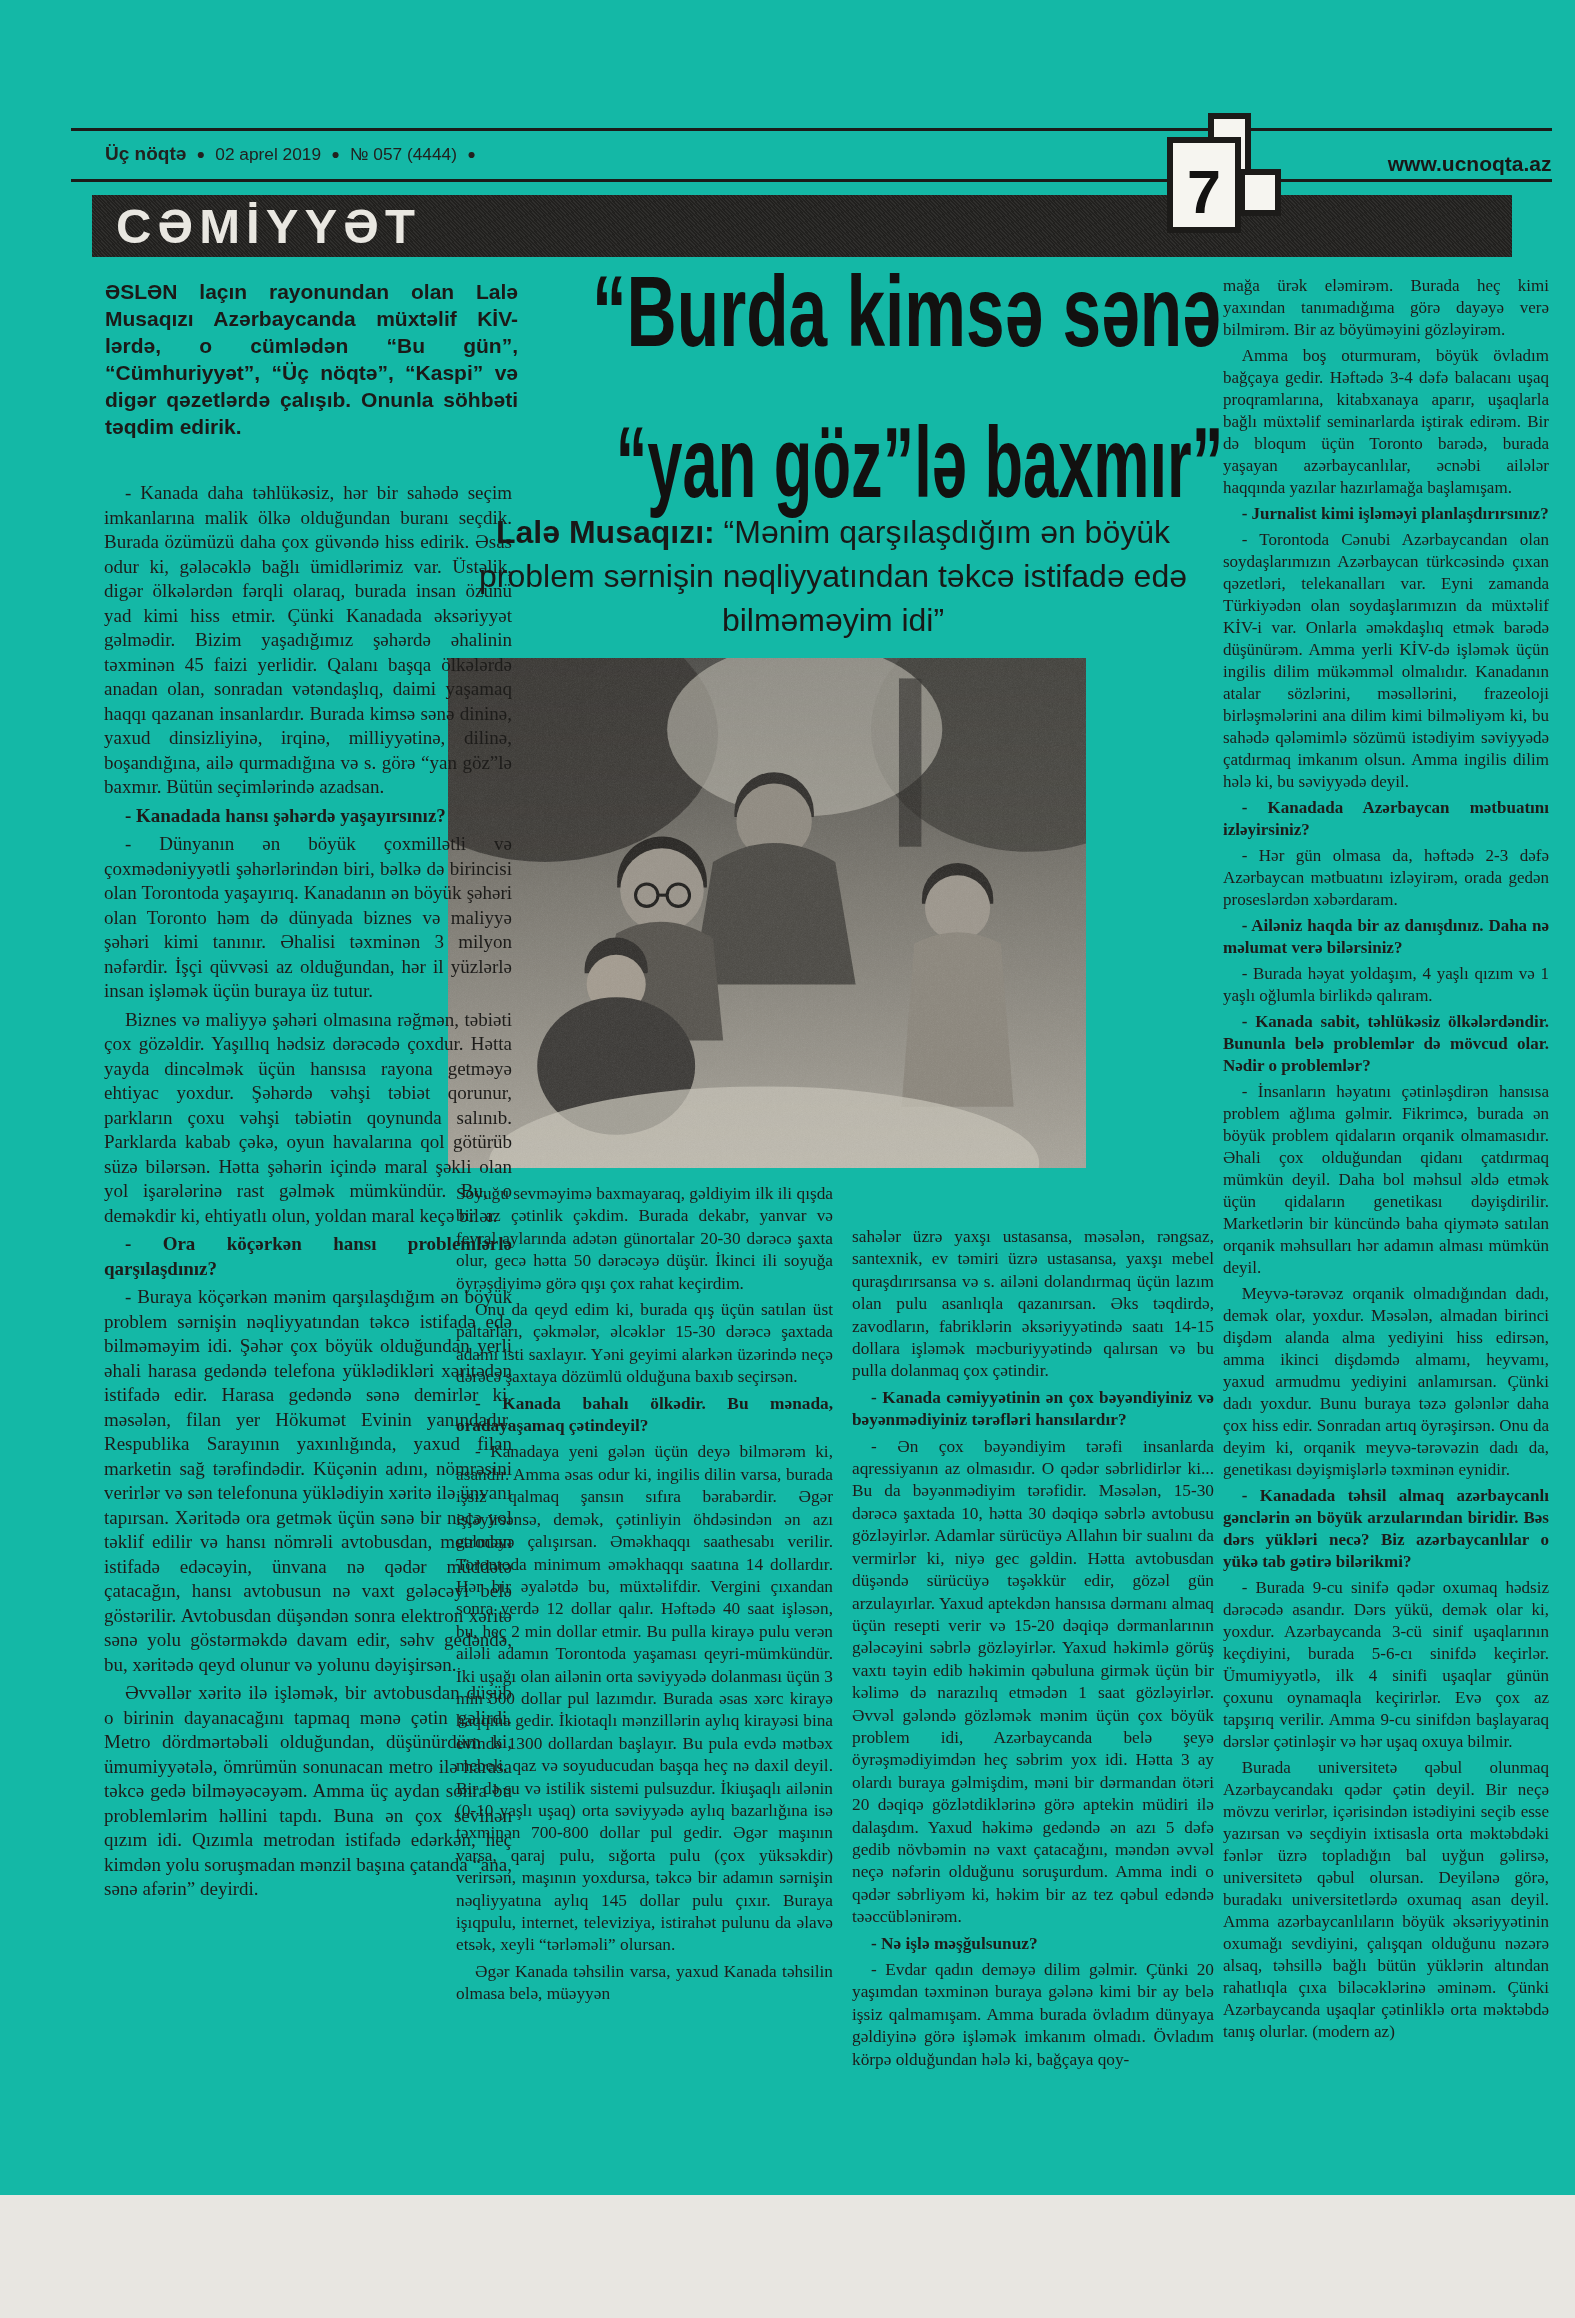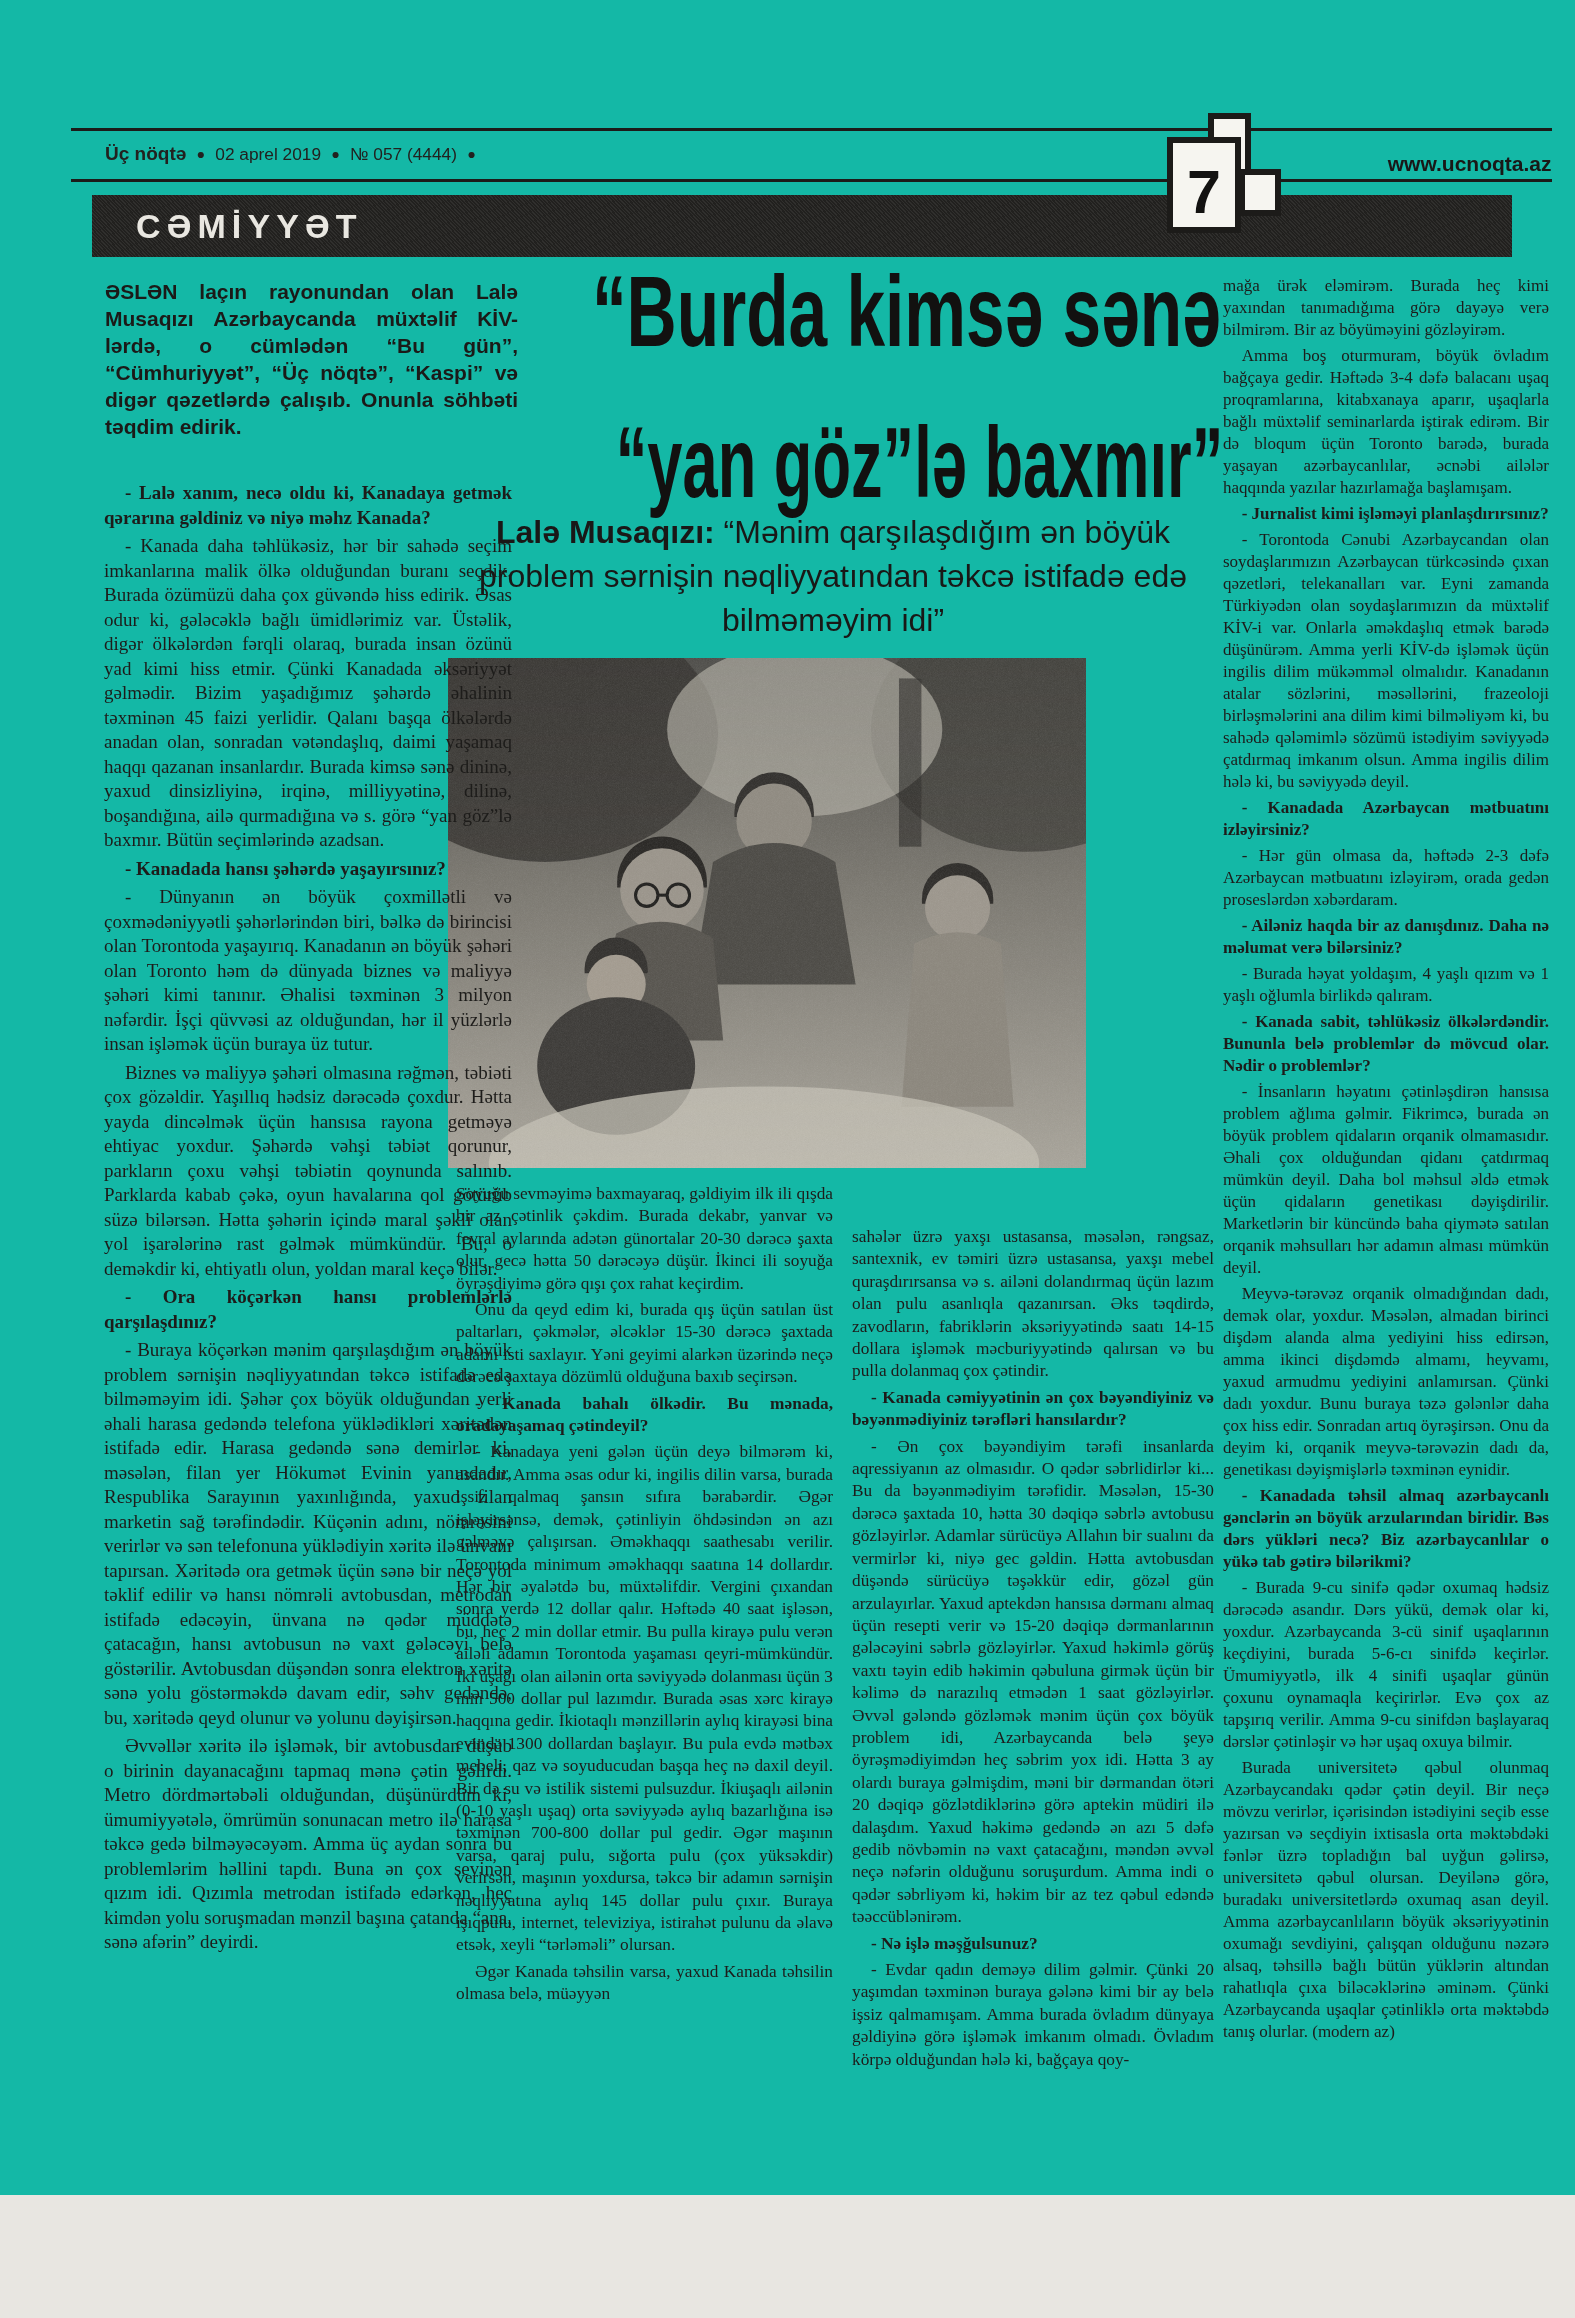--- a/index.html
+++ b/index.html
@@ -16,21 +16,21 @@
   .masthead { position:absolute; left:105px; top:143px; display:flex; gap:10.2px; align-items:baseline;
     font-family:"Liberation Sans","DejaVu Sans",sans-serif; font-size:17.3px; color:#22211f; }
   .masthead .ed { font-weight:bold; font-size:19px; }
   .masthead .b { font-size:14.3px; transform:translateY(-1.5px); }
   .website { position:absolute; right:24.5px; top:152px; font-family:"Liberation Sans","DejaVu Sans",sans-serif;
     font-weight:bold; font-size:21px; color:#191817; }
 
   .banner { position:absolute; left:92px; top:195px; width:1420px; height:62px; background:#232220;
     background-image:repeating-linear-gradient(47deg, rgba(255,255,255,0.06) 0 1px, rgba(0,0,0,0.05) 1px 2.5px); }
   .banner span { color:#e9e7e1; font-family:"Liberation Sans","DejaVu Sans",sans-serif; font-weight:bold;
-    font-size:34px; letter-spacing:6.1px; line-height:62px; padding-left:44px; display:block; }
+    font-size:49px; letter-spacing:6.1px; line-height:62px; padding-left:24px; display:block; }
 
   .logo { position:absolute; left:1167px; top:113px; width:122px; height:125px; z-index:5; }
   .logo .r { position:absolute; border:6.6px solid #1c1b19; background:#f6f5f0; box-sizing:border-box; }
   .logo .rB { left:41px; top:0; width:43px; height:76px; z-index:1; }
   .logo .rC { left:72px; top:56px; width:42px; height:47px; z-index:3; }
   .logo .rA { left:0; top:23.5px; width:74px; height:96px; z-index:2;
     display:flex; align-items:flex-end; justify-content:center; }
   .logo .rA span { font-family:"Liberation Sans","DejaVu Sans",sans-serif; font-weight:bold; font-size:61px;
     line-height:1; margin-bottom:3.1px; color:#131211; }
 
@@ -135,21 +135,20 @@
       <ellipse cx="330" cy="800" rx="155" ry="135" fill="#3a3835"></ellipse>
       <path d="M930,472 a70,70 0 0 1 140,0 l0,10 -140,0 z" fill="#2b2926"></path>
       <circle cx="1000" cy="490" r="64" fill="#9c968c"></circle>
       <path d="M915,560 q85,-45 170,0 l25,320 -220,0 z" fill="#8b867c"></path>
       <ellipse cx="620" cy="990" rx="540" ry="150" fill="#c6c2b6" opacity="0.75"></ellipse>
       <rect width="1252" height="1000" filter="url(#nz)" opacity="0.5"></rect>
     </svg>
   </div>
 
   <div class="col col1">
-    <p class="q">- Lalə xanım, necə oldu ki, Kanadaya getmək qərarına gəldiniz və niyə məhz Kanada?</p>
     <p>- Kanada daha təhlükəsiz, hər bir sahədə seçim imkanlarına malik ölkə olduğundan buranı seçdik. Burada özümüzü daha çox güvəndə hiss edirik. Əsas odur ki, gələcəklə bağlı ümidlərimiz var. Üstəlik, digər ölkələrdən fərqli olaraq, burada insan özünü yad kimi hiss etmir. Çünki Kanadada əksəriyyət gəlmədir. Bizim yaşadığımız şəhərdə əhalinin təxminən 45 faizi yerlidir. Qalanı başqa ölkələrdə anadan olan, sonradan vətəndaşlıq, daimi yaşamaq haqqı qazanan insanlardır. Burada kimsə sənə dininə, yaxud dinsizliyinə, irqinə, milliyyətinə, dilinə, boşandığına, ailə qurmadığına və s. görə “yan göz”lə baxmır. Bütün seçimlərində azadsan.</p>
     <p class="q">- Kanadada hansı şəhərdə yaşayırsınız?</p>
     <p>- Dünyanın ən böyük çoxmillətli və çoxmədəniyyətli şəhərlərindən biri, bəlkə də birincisi olan Torontoda yaşayırıq. Kanadanın ən böyük şəhəri olan Toronto həm də dünyada biznes və maliyyə şəhəri kimi tanınır. Əhalisi təxminən 3 milyon nəfərdir. İşçi qüvvəsi az olduğundan, hər il yüzlərlə insan işləmək üçün buraya üz tutur.</p>
     <p>Biznes və maliyyə şəhəri olmasına rəğmən, təbiəti çox gözəldir. Yaşıllıq hədsiz dərəcədə çoxdur. Hətta yayda dincəlmək üçün hansısa rayona getməyə ehtiyac yoxdur. Şəhərdə vəhşi təbiət qorunur, parkların çoxu vəhşi təbiətin qoynunda salınıb. Parklarda kabab çəkə, oyun havalarına qol götürüb süzə bilərsən. Hətta şəhərin içində maral şəkli olan yol işarələrinə rast gəlmək mümkündür. Bu, o deməkdir ki, ehtiyatlı olun, yoldan maral keçə bilər.</p>
     <p class="q">- Ora köçərkən hansı problemlərlə qarşılaşdınız?</p>
     <p>- Buraya köçərkən mənim qarşılaşdığım ən böyük problem sərnişin nəqliyyatından təkcə istifadə edə bilməməyim idi. Şəhər çox böyük olduğundan yerli əhali harasa gedəndə telefona yüklədikləri xəritədən istifadə edir. Harasa gedəndə sənə demirlər ki, məsələn, filan yer Hökumət Evinin yanındadır, Respublika Sarayının yaxınlığında, yaxud filan marketin sağ tərəfindədir. Küçənin adını, nömrəsini verirlər və sən telefonuna yüklədiyin xəritə ilə ünvanı tapırsan. Xəritədə ora getmək üçün sənə bir neçə yol təklif edilir və hansı nömrəli avtobusdan, metrodan istifadə edəcəyin, ünvana nə qədər müddətə çatacağın, hansı avtobusun nə vaxt gələcəyi belə göstərilir. Avtobusdan düşəndən sonra elektron xəritə sənə yolu göstərməkdə davam edir, səhv gedəndə, bu, xəritədə qeyd olunur və yolunu dəyişirsən.</p>
     <p>Əvvəllər xəritə ilə işləmək, bir avtobusdan düşüb o birinin dayanacağını tapmaq mənə çətin gəlirdi. Metro dördmərtəbəli olduğundan, düşünürdüm ki, ümumiyyətələ, ömrümün sonunacan metro ilə harasa təkcə gedə bilməyəcəyəm. Amma üç aydan sonra bu problemlərim həllini tapdı. Buna ən çox sevinən qızım idi. Qızımla metrodan istifadə edərkən, heç kimdən yolu soruşmadan mənzil başına çatanda “ana, sənə afərin” deyirdi.</p>
   </div>
 
   <div class="col col2">

